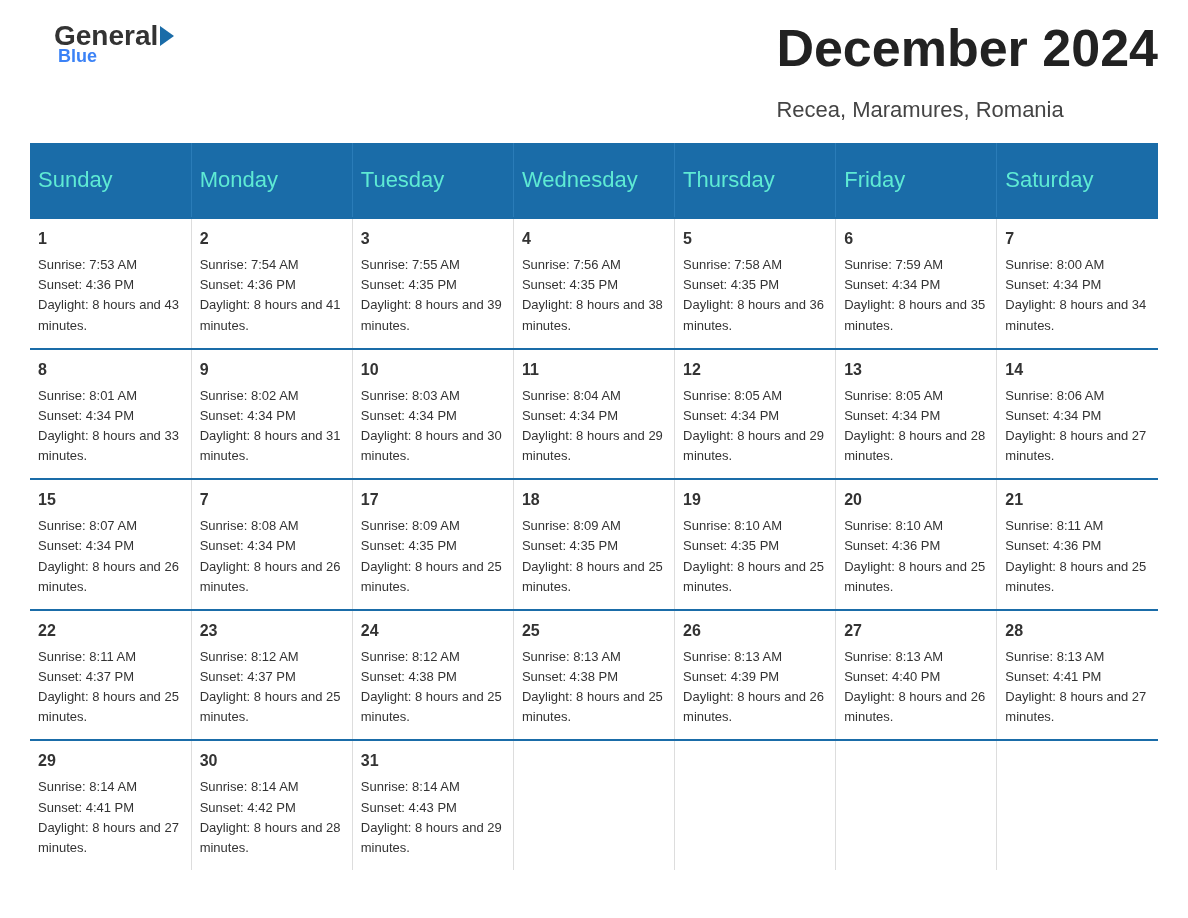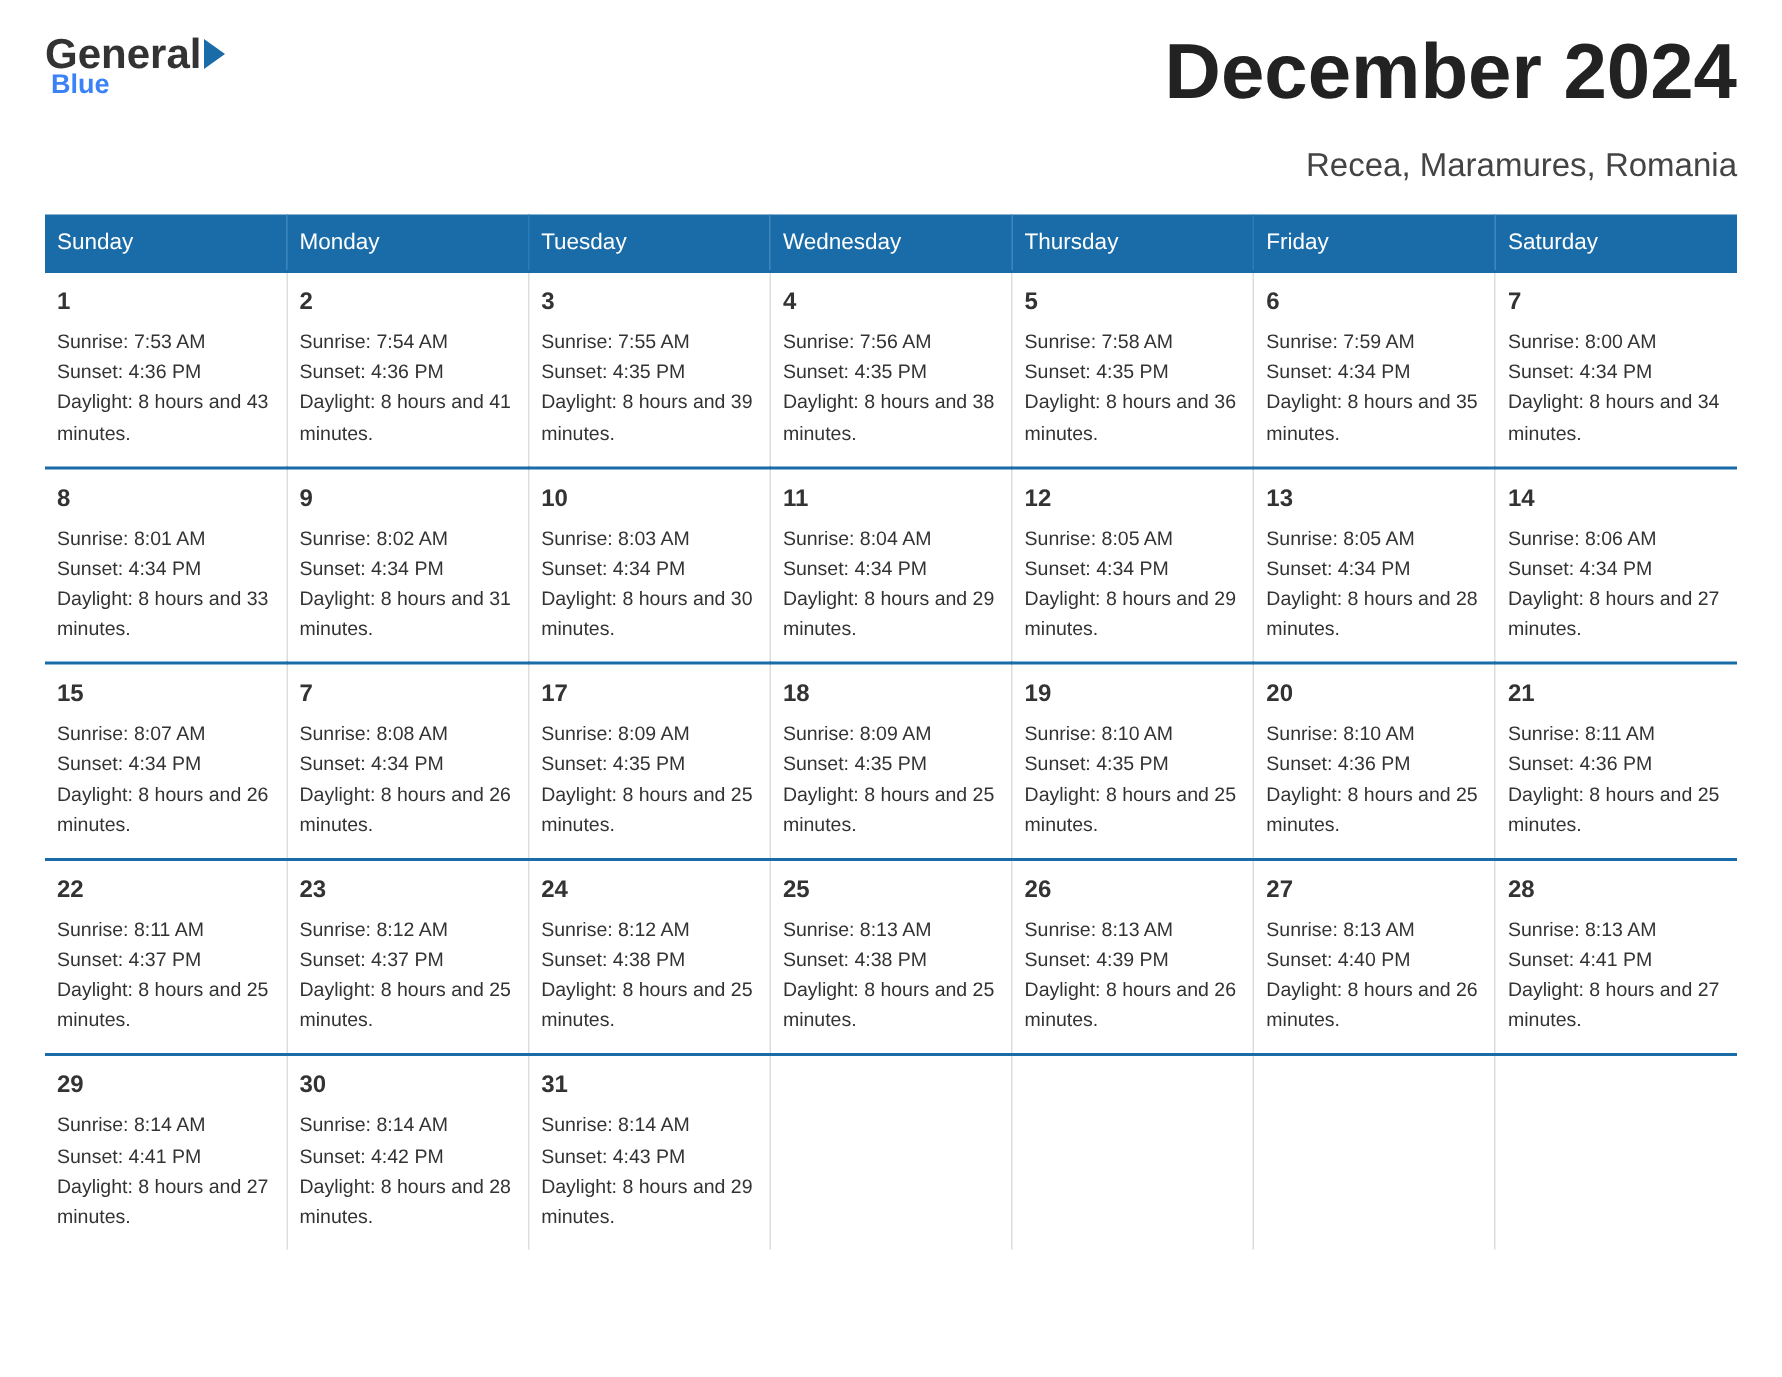--- a/index.html
+++ b/index.html
@@ -13,20 +13,21 @@
     .header-area {
       display: flex;
       justify-content: space-between;
       align-items: flex-start;
       margin-bottom: 20px;
     }
     .logo {
       display: flex;
       flex-direction: column;
       align-items: flex-start;
+      margin-left: 24px;
     }
     .logo-text {
       display: flex;
       align-items: center;
       font-size: 28px;
       font-weight: bold;
       color: #333;
     }
     .logo-general { color: #333; }
     .logo-blue-part {
@@ -42,45 +43,45 @@
       display: inline-block;
       margin: 0 2px;
     }
     .logo-underline {
       color: #3b82f6;
       font-size: 18px;
       font-weight: bold;
       margin-top: -6px;
       margin-left: 4px;
     }
-    .title-area { text-align: right; }
+    .title-area { }
     .month-title {
       font-size: 52px;
       font-weight: bold;
       color: #222;
       line-height: 1.1;
     }
     .location {
       font-size: 22px;
       color: #444;
       margin-top: 20px;
     }
     table {
       width: 100%;
       border-collapse: collapse;
       table-layout: fixed;
     }
     thead tr {
       background-color: #1a6ca8;
     }
     thead th {
-      color: #ffffff;
-      padding: 10px 8px;
+      color: #5eead4;
+      padding: 24px 8px;
       text-align: left;
-      font-size: 15px;
+      font-size: 22px;
       font-weight: normal;
       border-right: 1px solid #2a7cb8;
     }
     thead th:last-child { border-right: none; }
     tbody tr {
       border-top: 2px solid #1a6ca8;
     }
     tbody td {
       vertical-align: top;
       padding: 8px 8px 12px 8px;

